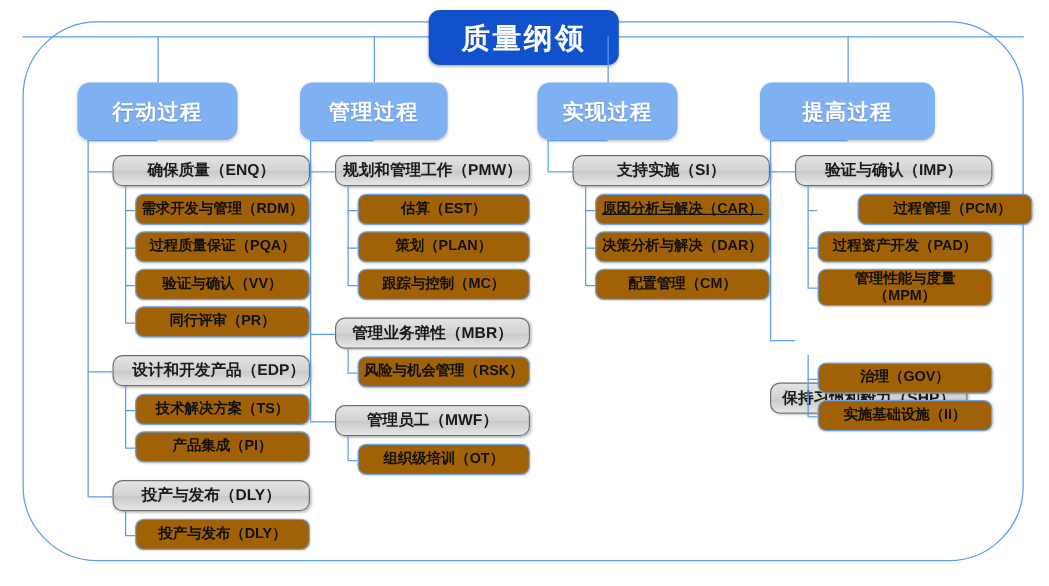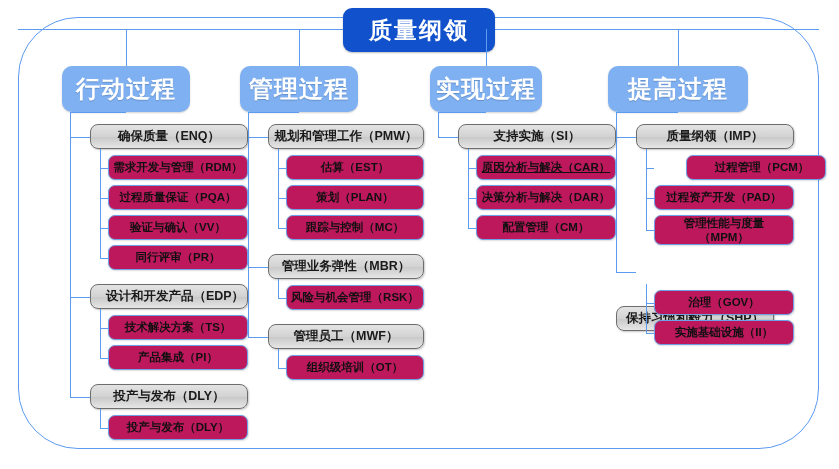--- a/index.html
+++ b/index.html
@@ -36,42 +36,42 @@
     position:absolute;left:18px;top:29px;width:801px;height:0;
     border-top:1.4px solid #5b9bf0;
   }
 
   
   .colhead{
     position:absolute;height:46px;
     background:#7eb0f2;
     border-radius:10px;
     display:flex;align-items:center;justify-content:center;
-    color:#ffffff;font-size:24px;font-weight:700;letter-spacing:1px;
+    color:#ffffff;font-size:17px;font-weight:700;letter-spacing:1px;
     text-shadow:0 1px 1px rgba(0,0,0,.18);
     box-shadow:0 1px 2px rgba(0,0,0,.18);
   }
 
   
   .grp{
     position:absolute;
     background:linear-gradient(180deg,#e3e3e3 0%,#d2d2d2 52%,#c9c9c9 53%,#e6e6e6 100%);
     border:1.3px solid #6d6d6d;
     border-radius:8px;
     display:flex;align-items:center;justify-content:center;
     color:#1a1a1a;font-size:12.5px;font-weight:700;
     box-shadow:1px 1px 2px rgba(0,0,0,.22);
     text-align:center;line-height:1.15;
     box-sizing:border-box;
   }
 
   
   .leaf{
     position:absolute;
-    background:#be185d;
+    background:#a16207;
     border:1.2px solid #6ea2e8;
     border-radius:7px;
     display:flex;align-items:center;justify-content:center;
     color:#101010;font-size:11.5px;font-weight:700;
     text-align:center;line-height:1.2;
     box-shadow:0.5px 0.5px 1.5px rgba(0,0,0,.13);
     box-sizing:border-box;
   }
   .leaf.two-line{line-height:1.25;}
 
@@ -149,21 +149,21 @@
       <div class="hline" style="left: 468px; top: 167.5px; width: 8px;"></div>
       <div class="leaf" style="left: 476px; top: 185px; width: 140px; height: 25px;">决策分析与解决（DAR）</div>
       <div class="hline" style="left: 468px; top: 197.5px; width: 8px;"></div>
       <div class="leaf" style="left: 476px; top: 215px; width: 140px; height: 25px;">配置管理（CM）</div>
       <div class="hline" style="left: 468px; top: 227.5px; width: 8px;"></div>
       <div class="vline" style="left: 468px; top: 149px; height: 78.5px;"></div>
       <div class="vline" style="left: 438px; top: 112px; height: 24.5px;"></div>
       <div class="hline" style="left: 438px; top: 112px; width: 48px;"></div>
       <div class="colhead" style="left: 608px; top: 66px; width: 140px;">提高过程</div>
       <div class="vline" style="left: 678px; top: 29px; height: 37px;"></div>
-      <div class="grp" style="left: 636px; top: 124px; width: 158px; height: 25px;">质量纲领（IMP）</div>
+      <div class="grp" style="left: 636px; top: 124px; width: 158px; height: 25px;">验证与确认（IMP）</div>
       <div class="hline" style="left: 616px; top: 136.5px; width: 20px;"></div>
       <div class="leaf" style="left: 686px; top: 155px; width: 140px; height: 25px; padding-left: 12px;">过程管理（PCM）</div>
       <div class="hline" style="left: 646px; top: 167.5px; width: 8px;"></div>
       <div class="leaf" style="left: 654px; top: 185px; width: 140px; height: 25px;">过程资产开发（PAD）</div>
       <div class="hline" style="left: 646px; top: 197.5px; width: 8px;"></div>
       <div class="leaf two-line" style="left: 654px; top: 215px; width: 140px; height: 30px;">管理性能与度量<br>（MPM）</div>
       <div class="hline" style="left: 646px; top: 230px; width: 8px;"></div>
       <div class="vline" style="left: 646px; top: 149px; height: 81px;"></div>
       <div class="grp" style="left: 616px; top: 259px; width: 158px; height: 25px; margin-top: 47px;">保持习惯和毅力（SHP）</div>
       <div class="hline" style="left: 616px; top: 271.5px; width: 20px;"></div>

